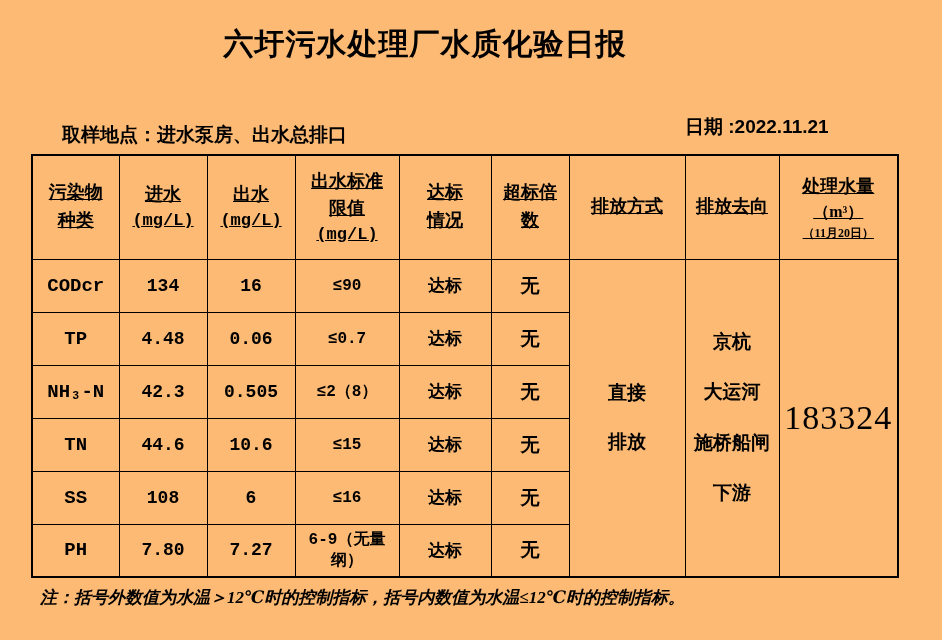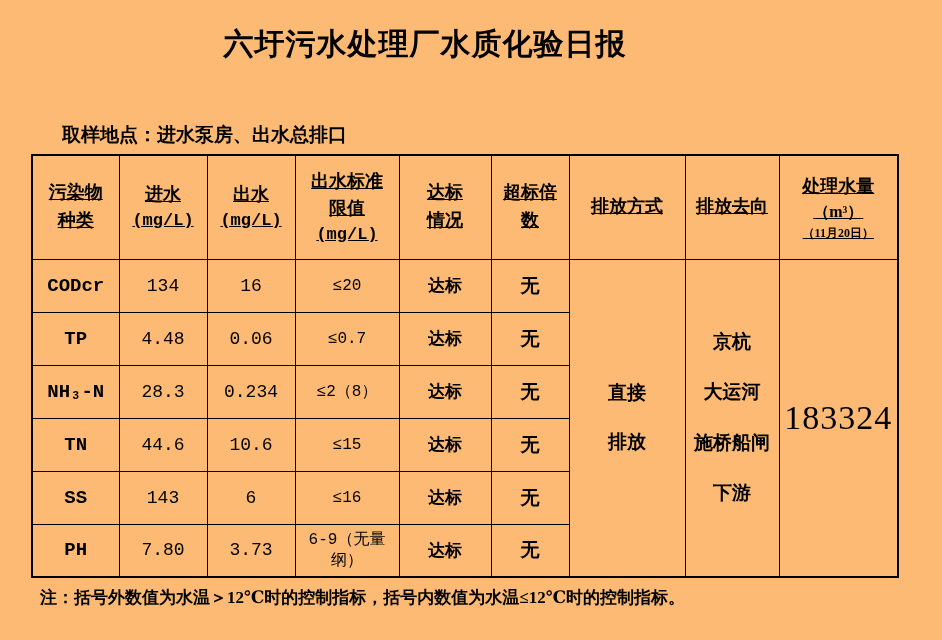--- a/index.html
+++ b/index.html
@@ -54,51 +54,53 @@
   }
   .vol-unit { font-size: 16px; }
   .vol-date { font-size: 12px; }
 
   td.pname {
     font-family: "Liberation Mono", "DejaVu Sans Mono", monospace;
     font-size: 19px; font-weight: bold;
   }
   td.num {
     font-family: "Liberation Mono", "DejaVu Sans Mono", monospace;
-    font-size: 18px; font-weight: normal;
+    font-size: 18px; font-weight: bold;
   }
   td.limit { font-size: 16px; }
   td.status { font-size: 17px; }
   td.exceed { font-size: 19px; }
   td.exceed-top { vertical-align: top; padding-top: 5px; }
   td.exceed-mid { vertical-align: middle; padding-top: 8px; }
 
   td.merged { font-size: 19px; }
   td.method { line-height: 2.55; }
   td.dest   { line-height: 2.65; }
   td.volume {
     font-size: 34px; font-weight: normal;
     font-family: "Liberation Serif", "DejaVu Serif", serif;
     letter-spacing: 1px;
   }
 
   .note {
     position: absolute; left: 40px; top: 586px;
     font-size: 17px; font-weight: bold;
     white-space: nowrap;
+    font-style: italic;
   }
 </style>
 </head>
 <body>
 
 <div class="sheet">
 
   <div class="title">六圩污水处理厂水质化验日报</div>
 
   <div class="sampling">取样地点：进水泵房、出水总排口</div>
+  <div class="date">日期 :2022.11.21</div>
 
   <table class="report">
     <colgroup>
       <col style="width:87px">
         <col style="width:88px">
         <col style="width:88px">
       <col style="width:104px">
         <col style="width:92px">
         <col style="width:78px">
       <col style="width:116px">
@@ -133,21 +135,21 @@
         <span class="blk">处理水量</span>
         <span class="blk vol-unit">（m³）</span>
         <span class="blk vol-date">（11月20日）</span>
       </th>
     </tr>
 
     <tr class="data-row">
       <td class="pname">CODcr</td>
       <td class="num">134</td>
       <td class="num">16</td>
-      <td class="num limit">≤20</td>
+      <td class="num limit">≤90</td>
       <td class="zh status">达标</td>
       <td class="zh exceed exceed-top">无</td>
       <td rowspan="6" class="zh merged method pre">直接
 排放</td>
       <td rowspan="6" class="zh merged dest pre">京杭
 大运河
 施桥船闸
 下游</td>
       <td rowspan="6" class="volume">183324</td>
     </tr>
@@ -156,49 +158,49 @@
       <td class="pname">TP</td>
       <td class="num">4.48</td>
       <td class="num">0.06</td>
       <td class="num limit">≤0.7</td>
       <td class="zh status">达标</td>
       <td class="zh exceed exceed-top">无</td>
     </tr>
 
     <tr class="data-row">
       <td class="pname">NH₃-N</td>
-      <td class="num">28.3</td>
-      <td class="num">0.234</td>
+      <td class="num">42.3</td>
+      <td class="num">0.505</td>
       <td class="num limit">≤2（8）</td>
       <td class="zh status">达标</td>
       <td class="zh exceed exceed-top">无</td>
     </tr>
 
     <tr class="data-row">
       <td class="pname">TN</td>
       <td class="num">44.6</td>
       <td class="num">10.6</td>
       <td class="num limit">≤15</td>
       <td class="zh status">达标</td>
       <td class="zh exceed exceed-top">无</td>
     </tr>
 
     <tr class="data-row">
       <td class="pname">SS</td>
-      <td class="num">143</td>
+      <td class="num">108</td>
       <td class="num">6</td>
       <td class="num limit">≤16</td>
       <td class="zh status">达标</td>
       <td class="zh exceed exceed-mid">无</td>
     </tr>
 
     <tr class="data-row">
       <td class="pname">PH</td>
       <td class="num">7.80</td>
-      <td class="num">3.73</td>
+      <td class="num">7.27</td>
       <td class="num limit">6-9（无量纲）</td>
       <td class="zh status">达标</td>
       <td class="zh exceed exceed-top">无</td>
     </tr>
   </tbody>
     </table>
 
   <div class="note">注：括号外数值为水温＞12℃时的控制指标，括号内数值为水温≤12℃时的控制指标。</div>
 
 </div>

